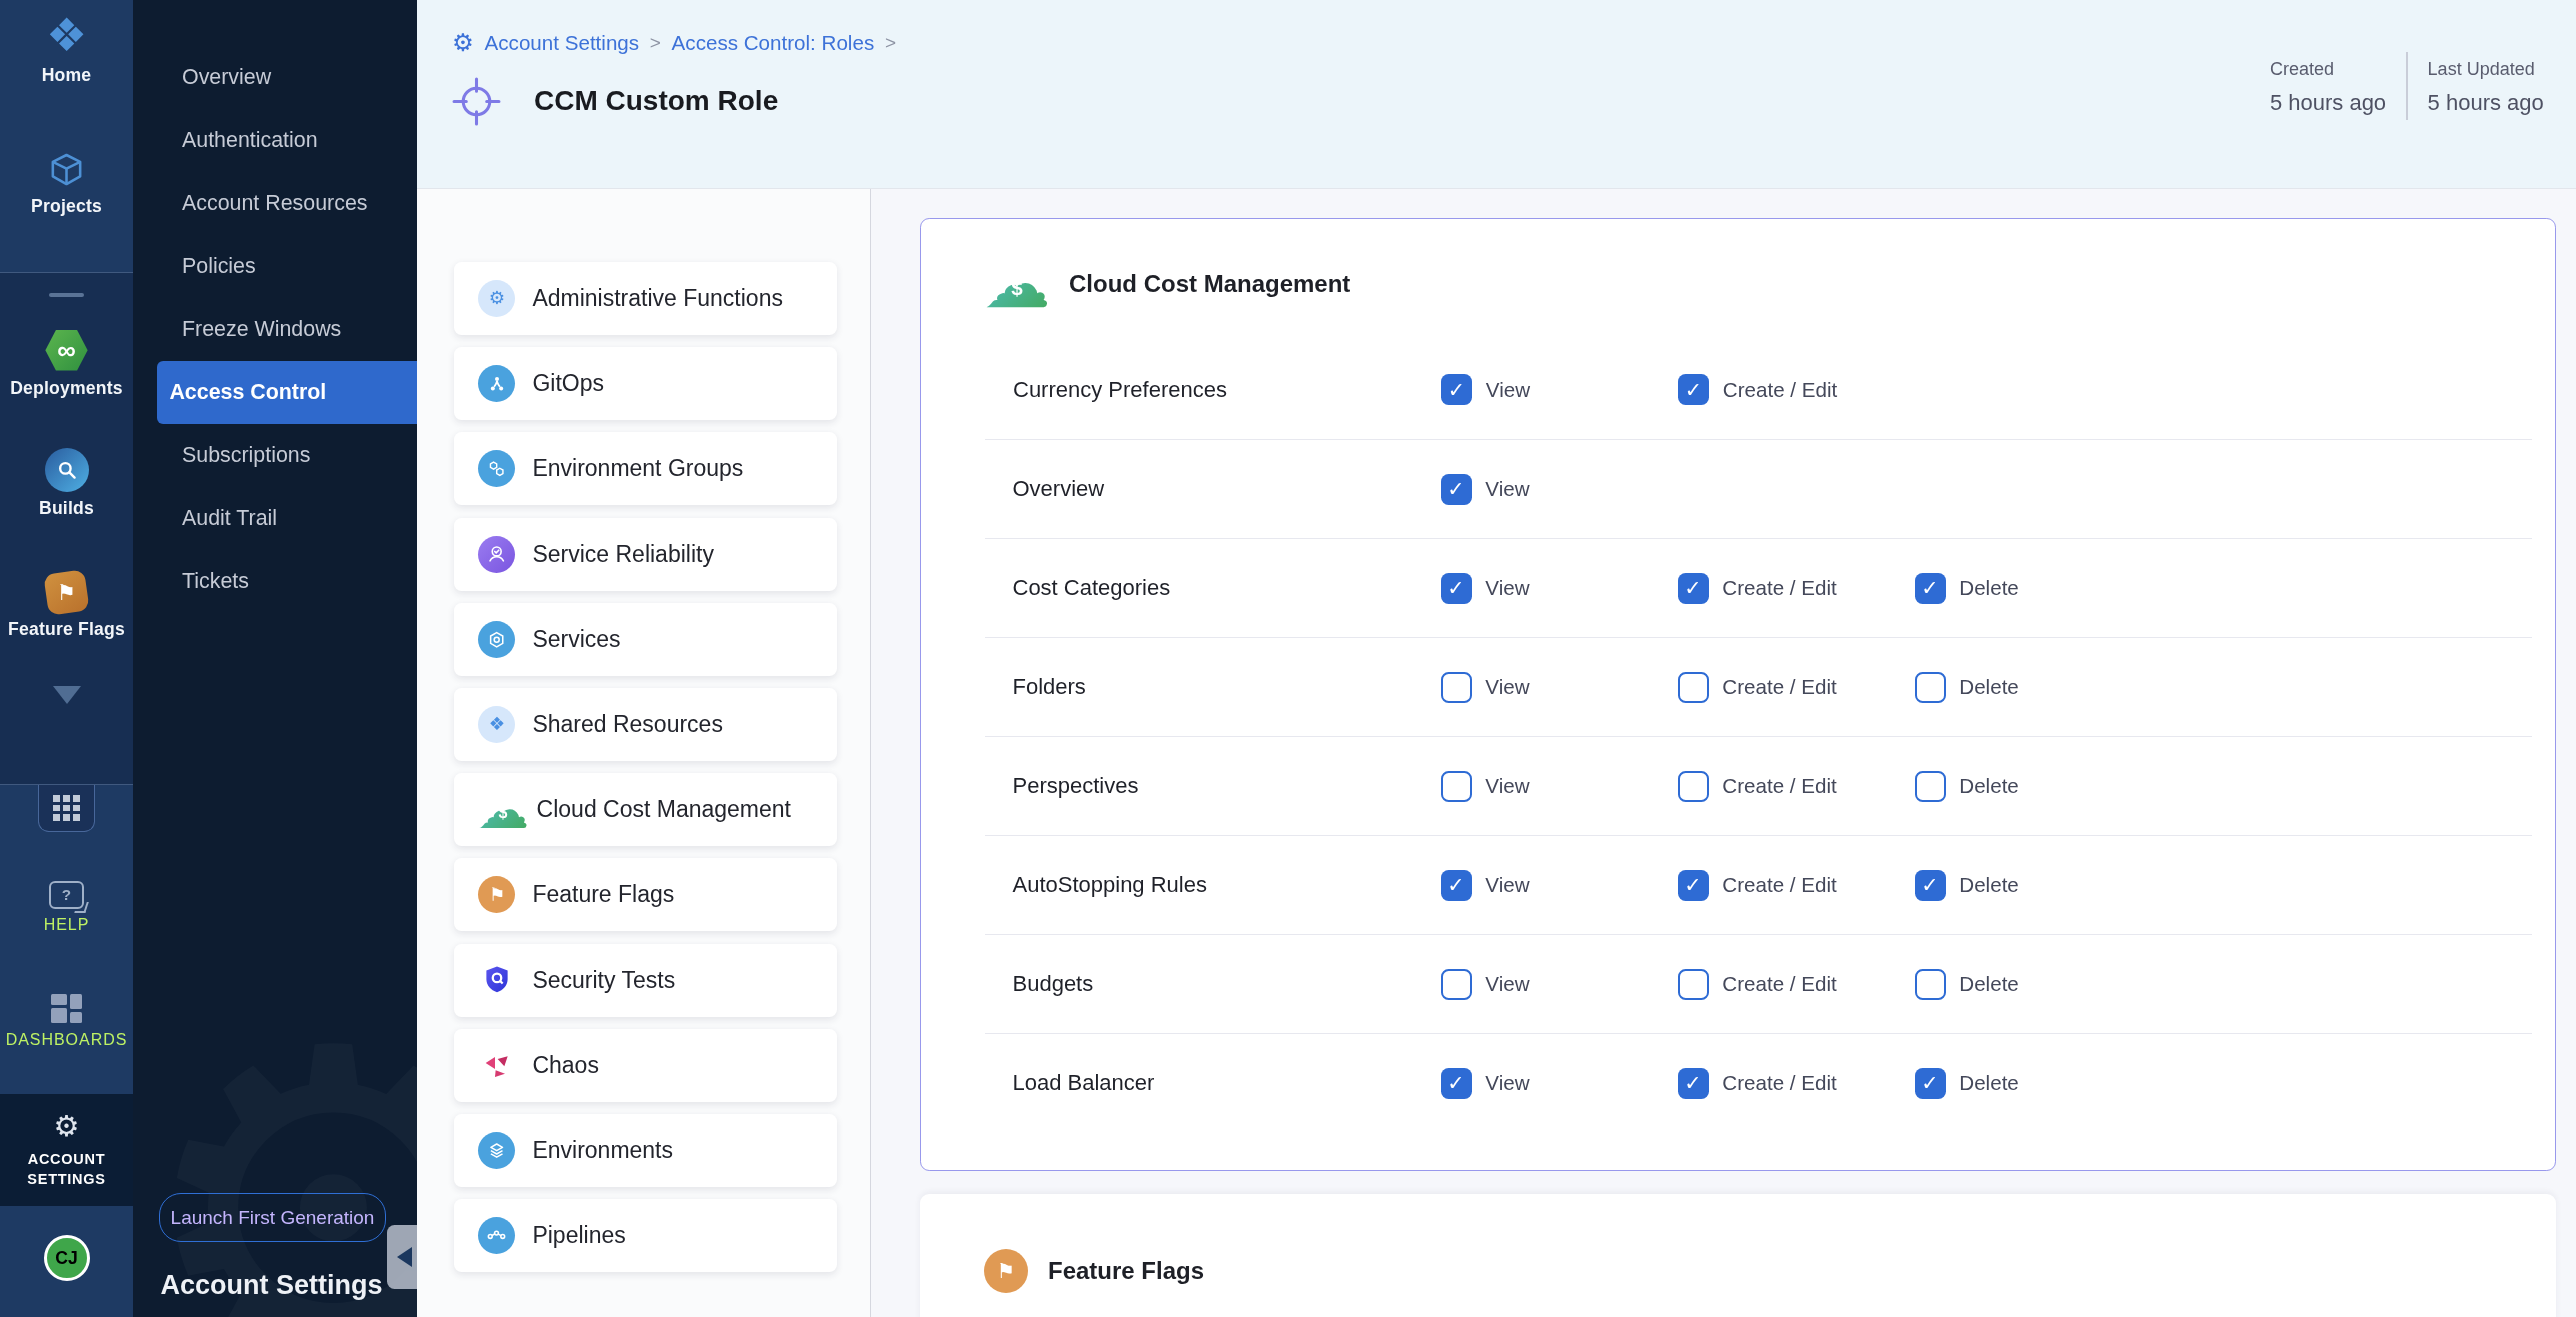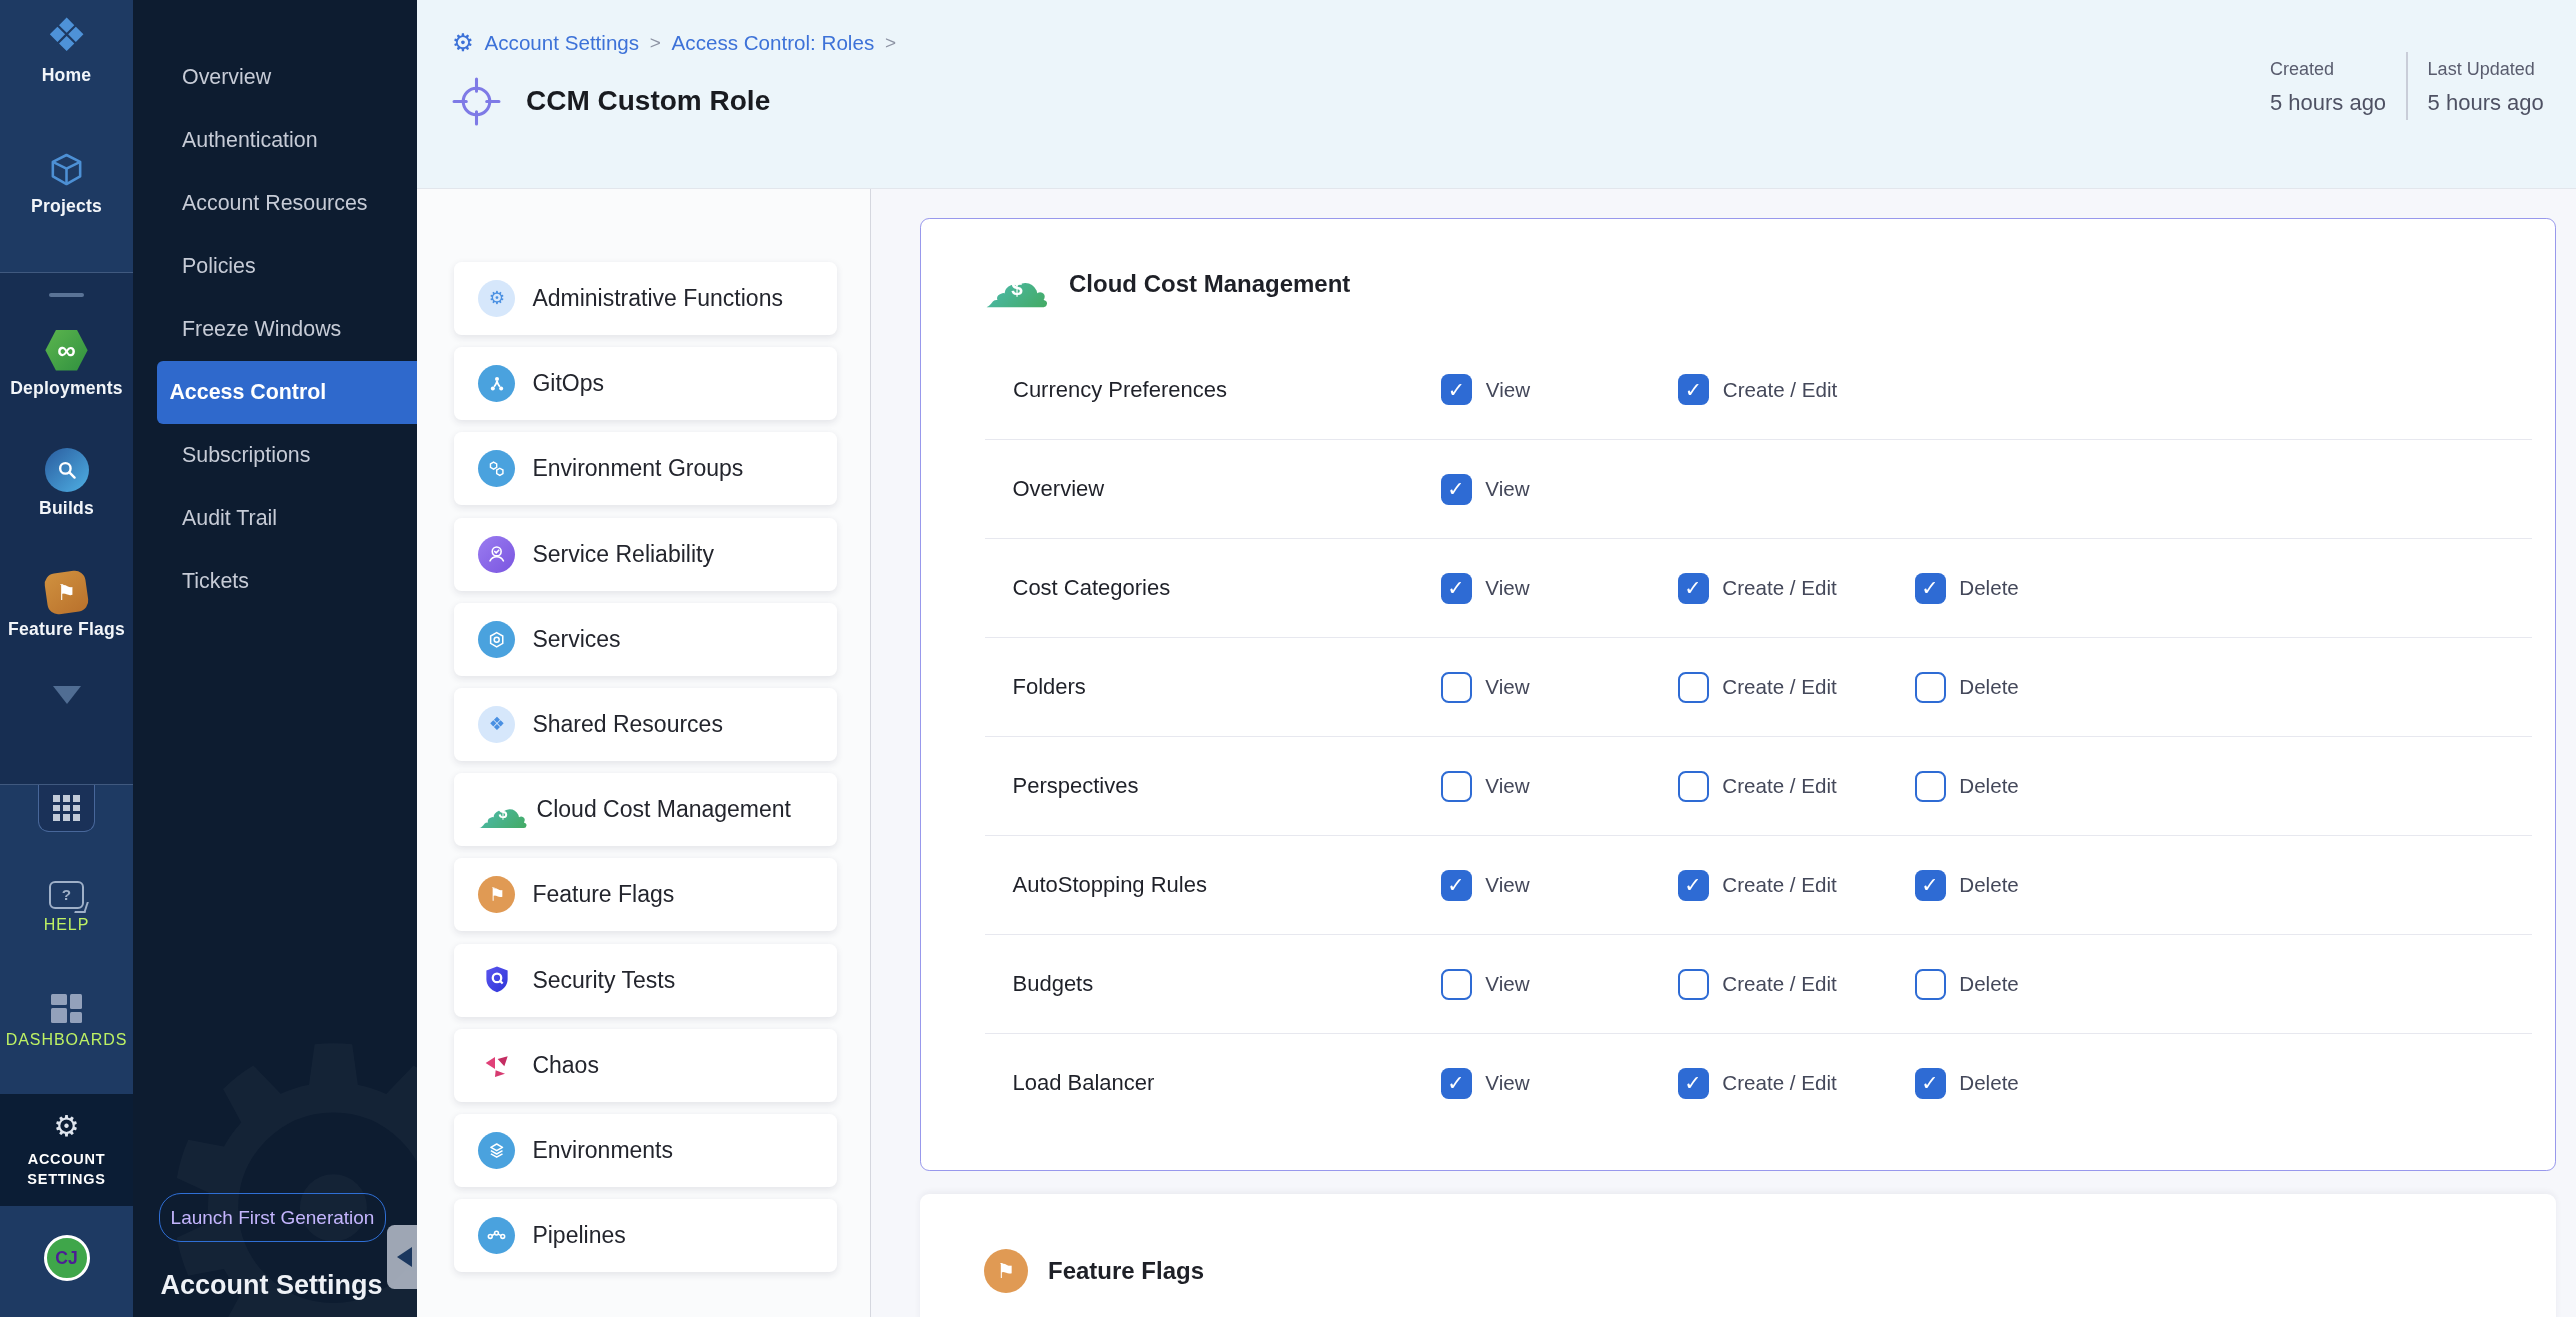--- a/index.html
+++ b/index.html
@@ -41,21 +41,21 @@
     border-right:2.3px solid #9fb0c8; border-bottom:2.3px solid #9fb0c8; transform:skewX(-18deg); background:transparent; }
   .small-label { margin-top:7.6px; font-size:16px; color:#bef264; letter-spacing:.06em; font-weight:400;text-align:center; }
   .dash-item { margin-top:60px; }
   .tiles-icon { display:grid; grid-template-columns:15.3px 12.2px; grid-gap:3.1px; }
   .tiles-icon i { background:#93a1bb; border-radius:1.5px; }
   .tiles-icon i:nth-child(1){ height:10.7px; } .tiles-icon i:nth-child(2){ height:15.3px; }
   .tiles-icon i:nth-child(3){ height:15.3px; margin-top:-4.6px;} .tiles-icon i:nth-child(4){ height:10.7px; }
   .acct-gear { font-size:29px; color:#dfe5ee; line-height:31px; }
   .acct-label { margin-top:6.1px; font-size:14.5px; font-weight:700; color:#fff; letter-spacing:.05em; text-align:center; line-height:20px; }
   .avatar { width:46px; height:46px; margin-top:29px; border-radius:50%; background:#3fa64a; border:3.1px solid #fff;
-    display:flex; align-items:center; justify-content:center; color:#4c1d95; font-size:17.6px; font-weight:700; cursor:pointer; }
+    display:flex; align-items:center; justify-content:center; color:#000000; font-size:17.6px; font-weight:700; cursor:pointer; }
 
   
   .subnav { width:284px; flex:0 0 284px; background:#0d1c30; position:relative; overflow:hidden; }
   .subnav nav { padding-top:46px; position:relative; z-index:2; }
   .subnav-item { height:63px; display:flex; align-items:center; padding-left:49px; font-size:21.4px; color:#c6cbd6; cursor:pointer; }
   .subnav-item.selected { margin-left:24.4px; padding-left:12px; background:#2f69cc; border-radius:6.1px 0 0 6.1px; color:#fff; font-weight:700; }
   .watermark-gear { position:absolute; right:-115px; bottom:-115px; font-size:443px; line-height:443px; color:rgba(255,255,255,0.03); z-index:1; }
   .launch-btn { position:absolute; left:26px; right:31px; bottom:76px; height:49px; border-radius:22px;
     border:1.5px solid #2f6fd6; background:transparent; color:#c4b5fd; font-size:19px; font-family:inherit; cursor:pointer; z-index:2; }
   .subnav-title { position:absolute; left:27.5px; bottom:17px; font-size:27px; font-weight:700; color:#eef1f6; z-index:2; }
@@ -63,21 +63,21 @@
     border-radius:7.6px 0 0 7.6px; display:flex; align-items:center; justify-content:center; cursor:pointer; z-index:3; opacity:.9; }
   .collapse-tab .tri { width:0; height:0; border-top:10.7px solid transparent; border-bottom:10.7px solid transparent; border-right:15.3px solid #1d3a64; }
 
   
   .content { flex:1; display:flex; flex-direction:column; background:#f6f7fb; min-width:0; }
   .pagehead { height:189px; flex:0 0 189px; background:#ecf5fa; position:relative; padding:31px 0 0 35px; border-bottom:0.8px solid #e2e6ec; }
   .breadcrumb { display:flex; align-items:center; gap:10.7px; font-size:20.6px; font-weight:500; color:#3d72d8; }
   .crumb-gear { font-size:24.4px; line-height:24.4px; color:#3d72d8; }
   .crumb-link { cursor:pointer; }
   .crumb-sep { color:#8d93a3; font-size:19px; }
-  .title-row { display:flex; align-items:center; gap:25px; margin-top:21.4px; }
+  .title-row { display:flex; align-items:center; gap:33px; margin-top:21.4px; }
   .title-row svg { display:block; }
   .page-title { font-size:28px; font-weight:700; color:#191b20; }
   .meta { position:absolute; top:52px; right:12.2px; display:flex; align-items:stretch; }
   .meta-block { padding:0 20px; }
   .meta-div { width:1.5px; background:#c9cdd8; }
   .meta-label { font-size:18px; color:#595c6e; line-height:34px; }
   .meta-value { font-size:22px; color:#4e5163; line-height:34px; }
 
   .bodyrow { flex:1; display:flex; min-height:0; }
 

